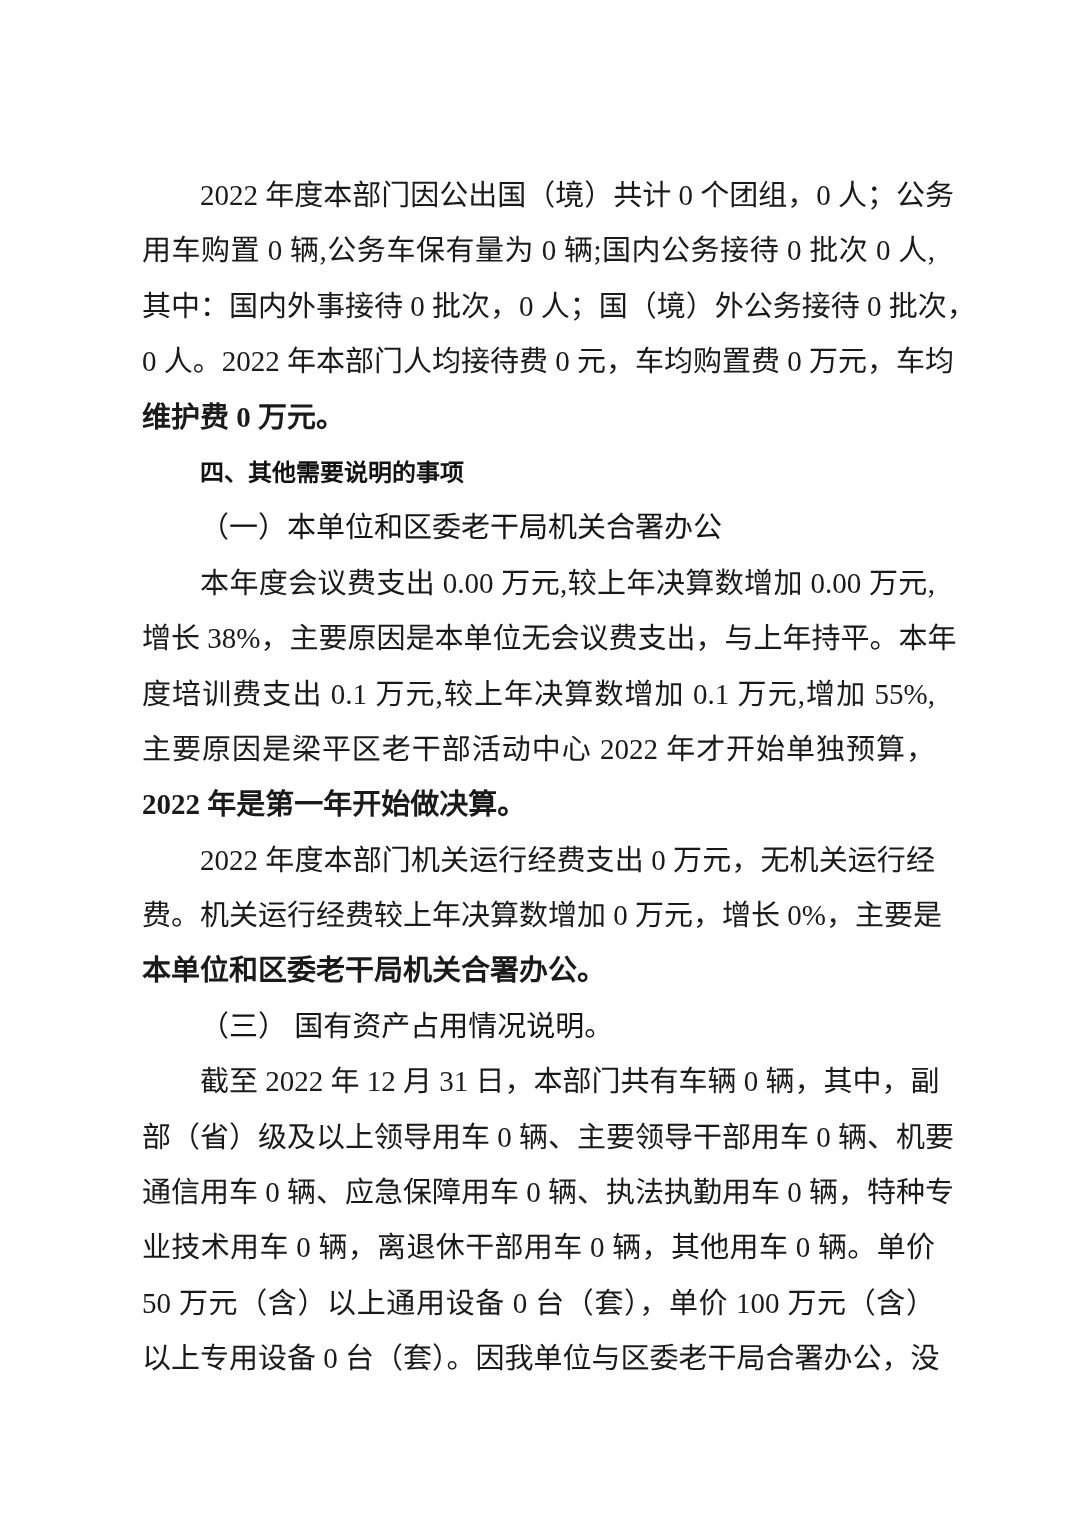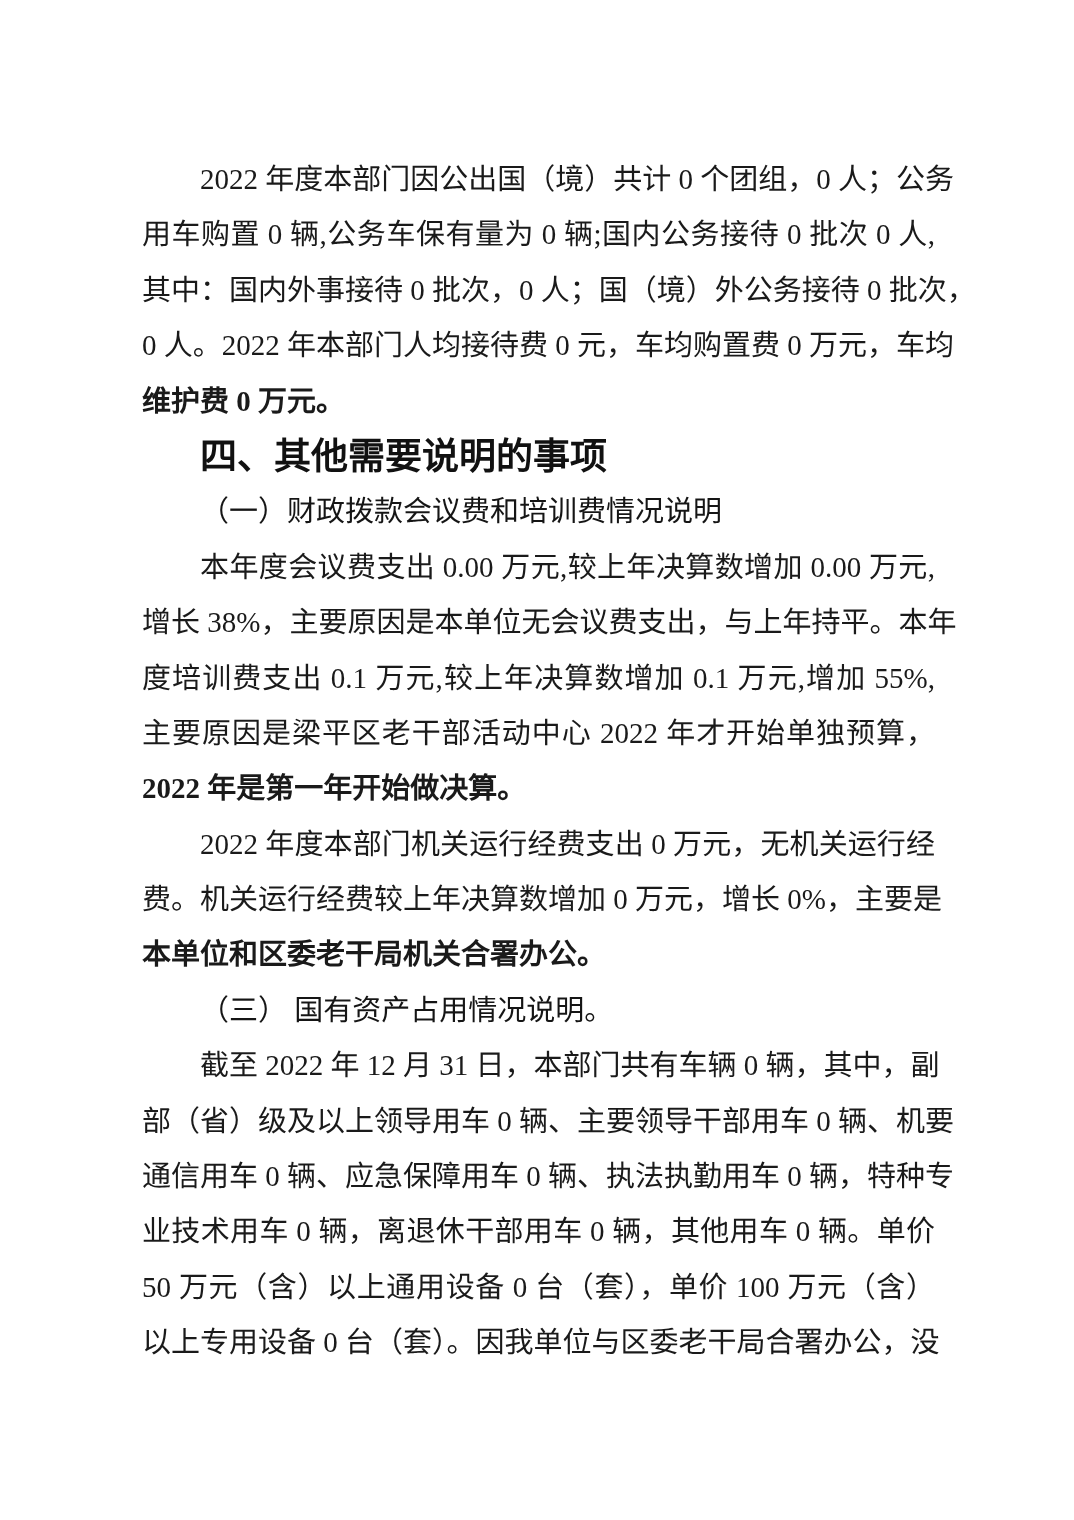--- a/index.html
+++ b/index.html
@@ -12,21 +12,21 @@
     width: 1074px;
     height: 1520px;
     background: #ffffff;
     overflow: hidden;
     font-family: "Liberation Serif", "DejaVu Serif", serif;
     color: #1a1a1a;
   }
   .content {
     position: absolute;
     left: 142px;
-    top: 152px;
+    top: 168px;
     width: 793px;
   }
   .line {
     font-size: 29px;
     line-height: 55.4px;
     height: 55.4px;
     white-space: nowrap;
     text-align: justify;
     text-align-last: justify;
   }
@@ -34,21 +34,21 @@
     text-indent: 58px;
   }
   .line.lastline {
     text-align: left;
     text-align-last: left;
     font-weight: bold;
   }
   .line.h-main {
     font-family: "Liberation Sans", "DejaVu Sans", sans-serif;
     font-weight: bold;
-    font-size: 37px;
+    font-size: 24px;
     text-align: left;
     text-align-last: left;
     color: #111111;
   }
   .line.h-sub {
     font-weight: 500;
     text-align: left;
     text-align-last: left;
     color: #151515;
   }
@@ -59,21 +59,21 @@
 <div class="page">
   <div class="content">
 
     <div class="line indent">2022 年度本部门因公出国（境）共计 0 个团组，0 人；公务</div>
     <div class="line">用车购置 0 辆,公务车保有量为 0 辆;国内公务接待 0 批次 0 人,</div>
     <div class="line">其中：国内外事接待 0 批次，0 人；国（境）外公务接待 0 批次，</div>
     <div class="line">0 人。2022 年本部门人均接待费 0 元，车均购置费 0 万元，车均</div>
     <div class="line lastline">维护费 0 万元。</div>
 
     <div class="line h-main indent">四、其他需要说明的事项</div>
-    <div class="line h-sub indent">（一）财政拨款会议费和培训费情况说明</div>
+    <div class="line h-sub indent">（一）本单位和区委老干局机关合署办公</div>
 
     <div class="line indent">本年度会议费支出 0.00 万元,较上年决算数增加 0.00 万元,</div>
     <div class="line">增长 38%，主要原因是本单位无会议费支出，与上年持平。本年</div>
     <div class="line">度培训费支出 0.1 万元,较上年决算数增加 0.1 万元,增加 55%,</div>
     <div class="line">主要原因是梁平区老干部活动中心 2022 年才开始单独预算，</div>
     <div class="line lastline">2022 年是第一年开始做决算。</div>
 
 
     <div class="line indent">2022 年度本部门机关运行经费支出 0 万元，无机关运行经</div>
     <div class="line">费。机关运行经费较上年决算数增加 0 万元，增长 0%，主要是</div>

